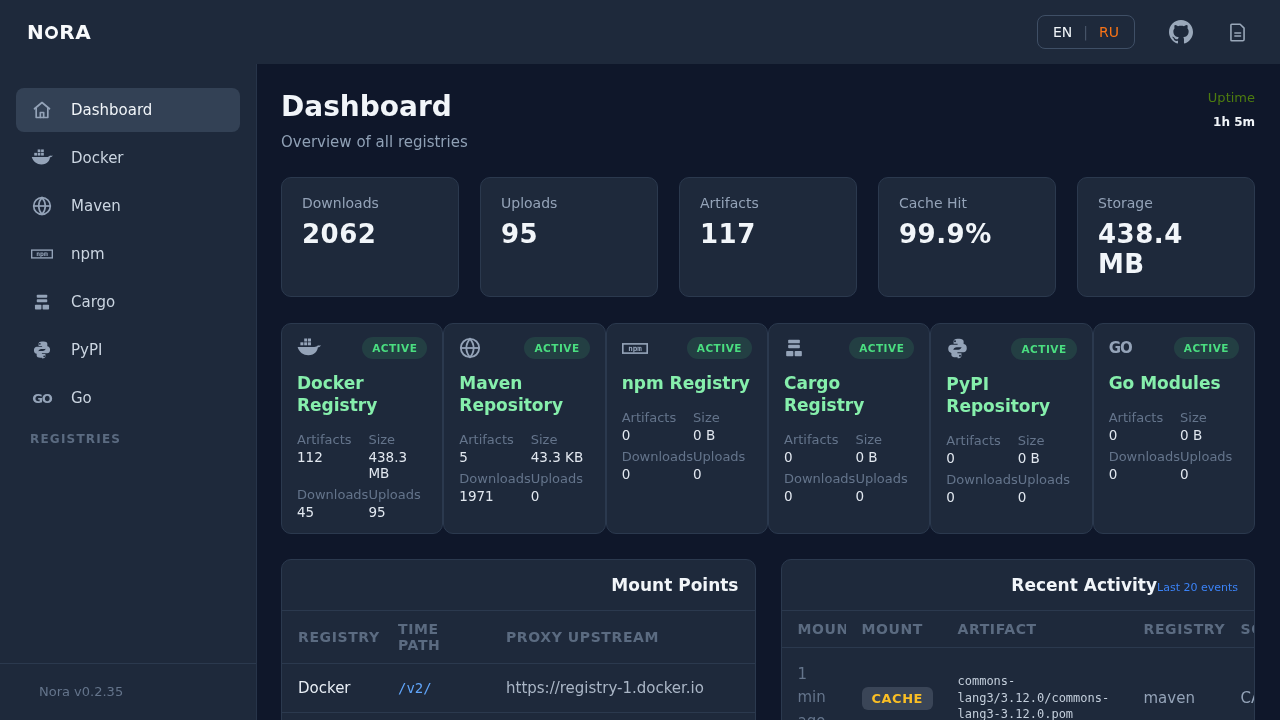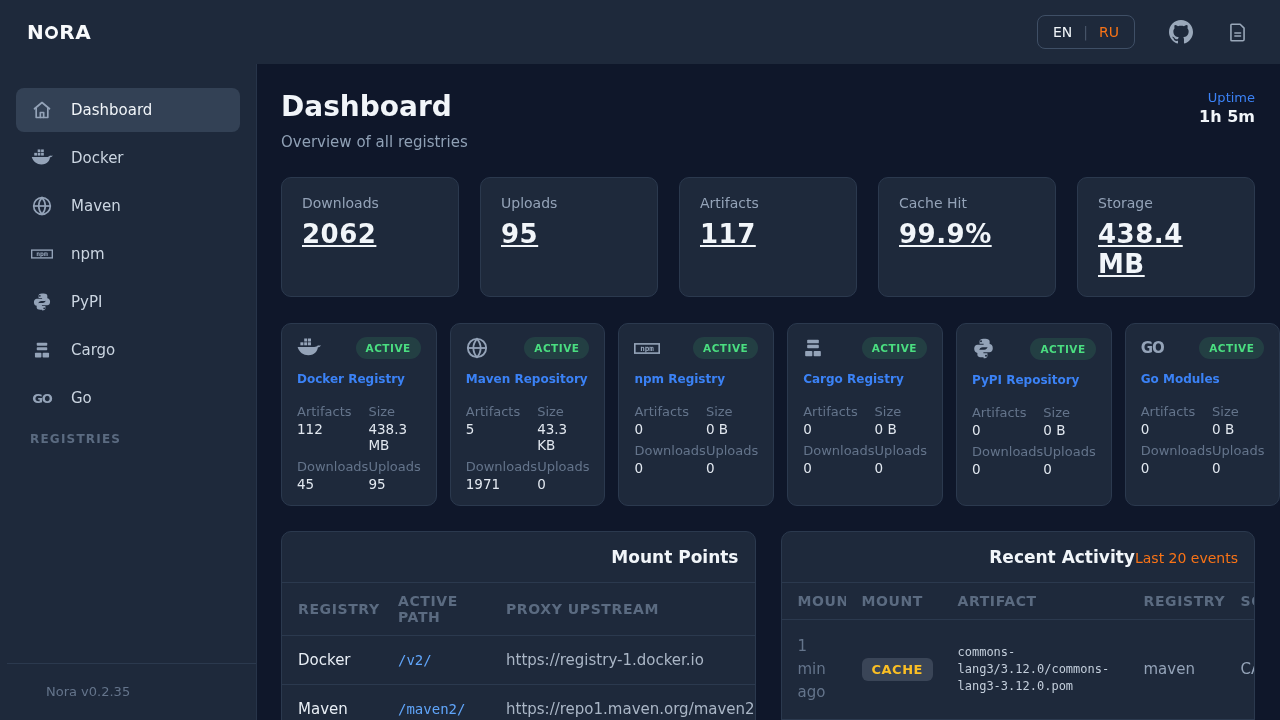--- a/index.html
+++ b/index.html
@@ -35,59 +35,59 @@
     padding:24px 16px 0; position:relative;
   }
   .nav-item {
     display:flex; align-items:center; gap:17px;
     height:44px; padding:0 14px; margin-bottom:4px;
     border-radius:8px; font-size:15px; color:#cbd5e1; cursor:pointer;
   }
   .nav-item.active { background:#334155; color:#f1f5f9; }
   .nav-icon { width:24px; display:inline-flex; justify-content:center; color:#94a3b8; }
   .section-label { margin-top:12px; padding-left:14px; font-size:12px; font-weight:bold; letter-spacing:1.2px; color:#5b6b81; }
-  .sidebar-footer { position:absolute; left:7px; right:0; bottom:0; border-top:1px solid #2b394e; padding:17px 39px 20px; }
+  .sidebar-footer { position:absolute; left:0; right:0; bottom:0; border-top:1px solid #2b394e; padding:17px 39px 20px; }
   .version { font-size:13px; color:#64748b; }
   .go-glyph { font-weight:800; font-size:13px; letter-spacing:-1px; color:#94a3b8; }
 
   
   .main { padding:26px 25px 0 24px; overflow:hidden; }
   .page-head { display:flex; justify-content:space-between; align-items:flex-start; }
   .page-title { font-size:28px; font-weight:bold; color:#f1f5f9; }
   .page-subtitle { margin-top:10px; font-size:15px; color:#8fa0b5; }
   .uptime { text-align:right; }
-  .uptime-label { font-size:13px; color:#3b82f6; }
-  .uptime-value { margin-top:2px; font-size:16px; font-weight:bold; color:#f1f5f9; }
+  .uptime-label { font-size:13px; color:#4d7c0f; }
+  .uptime-value { margin-top:10px; font-size:12px; font-weight:bold; color:#f1f5f9; }
 
   .card { background:#1e293b; border:1px solid #2b394e; border-radius:10px; }
 
   .stats-row { display:grid; grid-template-columns:repeat(5,1fr); gap:21px; margin-top:26px; }
   .stat-card { padding:17px 20px; }
   .stat-label { font-size:14px; color:#94a3b8; }
-  .stat-value { margin-top:8px; font-size:26px; font-weight:bold; color:#f1f5f9; letter-spacing:.5px;text-decoration:underline; }
-
-  .reg-row { display:grid; grid-template-columns:repeat(6,1fr); gap:13px; margin-top:26px; }
+  .stat-value { margin-top:8px; font-size:26px; font-weight:bold; color:#f1f5f9; letter-spacing:.5px; }
+
+  .reg-row { display:grid; grid-template-columns:repeat(6,1fr); margin-top:26px; }
   .reg-card { padding:13px 15px; cursor:pointer; }
   .reg-top { display:flex; justify-content:space-between; align-items:center; }
   .reg-icon { color:#94a3b8; display:inline-flex; }
   .badge-active {
     font-size:10.5px; font-weight:bold; letter-spacing:.5px;
     color:#4ade80; background:rgba(74,222,128,.12);
     border-radius:999px; padding:5px 10px;
   }
-  .reg-name { margin-top:13px; font-size:12px; font-weight:bold; color:#3b82f6; line-height:1.3; }
+  .reg-name { margin-top:13px; font-size:17px; font-weight:bold; color:#86efac; line-height:1.3; }
   .reg-stats { display:grid; grid-template-columns:1fr 1fr; margin-top:10px; }
   .rs-label { font-size:13px; color:#64748b; white-space:nowrap; overflow:visible; margin-top:6px; }
   .rs-value { font-size:13.5px; color:#e2e8f0; margin-top:2px; }
 
   .panels { display:grid; grid-template-columns:1fr 1fr; gap:25px; margin-top:25px; }
   .panel { overflow:hidden; }
   .panel-head { display:flex; justify-content:flex-end; align-items:baseline; padding:15px 16px; border-bottom:1px solid #2b394e; }
   .panel-title { font-size:17px; font-weight:bold; color:#f1f5f9; }
-  .panel-sub { font-size:14px; color:#f97316; }
+  .panel-sub { font-size:11px; color:#3b82f6; }
 
   table { border-collapse:collapse; table-layout:fixed; }
   th {
     text-align:left; font-size:14px; font-weight:bold; letter-spacing:.6px;
     color:#5b6b81; padding:10px 8px 10px 16px; border-bottom:1px solid #2b394e;
     overflow:hidden; white-space:normal;
   }
   td { padding:15px 8px 15px 16px; border-bottom:1px solid #2b394e; vertical-align:middle; }
 
   .mount-table { width:100%; }
@@ -174,39 +174,39 @@
       <span class="nav-icon">
         <svg width="22" height="10" viewBox="0 0 24 10">
             <rect x="0.75" y="0.75" width="22.5" height="8.5" fill="none" stroke="currentColor" stroke-width="1.5"></rect>
             <text x="12" y="7.4" text-anchor="middle" font-size="7" font-weight="bold" font-family="monospace" fill="currentColor">npm</text>
           </svg>
       </span>
       <span>npm</span>
     </div>
     <div class="nav-item">
       <span class="nav-icon">
+        <svg width="18" height="17" viewBox="0 0 24 22" fill="currentColor">
+            <rect x="5" y="0.5" width="14" height="4.2" rx="1"></rect>
+            <rect x="5" y="6.6" width="14" height="4.2" rx="1"></rect>
+            <rect x="2.6" y="14" width="8.6" height="6.4" rx="1"></rect>
+            <rect x="12.8" y="14" width="8.6" height="6.4" rx="1"></rect>
+          </svg>
+      </span>
+      <span>Cargo</span>
+    </div>
+    <div class="nav-item">
+      <span class="nav-icon">
         <svg width="20" height="20" viewBox="0 0 24 24" fill="currentColor">
             <path d="M11.9 1.8c-2.4 0-4 .9-4 2.7v2.6h4.2v.9H5.8c-1.9 0-3.5 1.5-3.5 4.3s1.6 4.3 3.5 4.3h1.9v-2.6c0-2 1.6-3.3 3.6-3.3h4.1c1.7 0 3-1.3 3-3V4.5c0-1.8-2.1-2.7-4.3-2.7h-2.2z"></path>
             <path d="M12.1 22.2c2.4 0 4-.9 4-2.7v-2.6h-4.2V16h6.3c1.9 0 3.5-1.5 3.5-4.3s-1.6-4.3-3.5-4.3h-1.9V10c0 2-1.6 3.3-3.6 3.3h-4.1c-1.7 0-3 1.3-3 3v2.2c0 1.8 2.1 2.7 4.3 2.7h2.2z"></path>
             <circle cx="9.4" cy="4.5" r="1.05" fill="#1e293b"></circle>
             <circle cx="14.6" cy="19.5" r="1.05" fill="#1e293b"></circle>
           </svg>
       </span>
       <span>PyPI</span>
-    </div>
-    <div class="nav-item">
-      <span class="nav-icon">
-        <svg width="18" height="17" viewBox="0 0 24 22" fill="currentColor">
-            <rect x="5" y="0.5" width="14" height="4.2" rx="1"></rect>
-            <rect x="5" y="6.6" width="14" height="4.2" rx="1"></rect>
-            <rect x="2.6" y="14" width="8.6" height="6.4" rx="1"></rect>
-            <rect x="12.8" y="14" width="8.6" height="6.4" rx="1"></rect>
-          </svg>
-      </span>
-      <span>Cargo</span>
     </div>
     <div class="nav-item">
       <span class="nav-icon">
           <span class="go-glyph">GO</span>
         </span>
       <span>Go</span>
     </div>
     <div class="section-label">REGISTRIES</div>
     <div class="sidebar-footer">
       <span class="version">Nora v0.2.35</span>
@@ -404,21 +404,21 @@
         </div>
         <table class="mount-table">
           <colgroup>
               <col style="width:100px">
               <col style="width:108px">
               <col>
             </colgroup>
           <thead>
             <tr>
               <th>REGISTRY</th>
-              <th>ACTIVE PATH</th>
+              <th>TIME PATH</th>
               <th>PROXY UPSTREAM</th>
             </tr>
           </thead>
           <tbody>
             <tr>
               <td class="mt-registry">Docker</td>
               <td class="mt-path">/v2/</td>
               <td class="mt-upstream">https://registry-1.docker.io</td>
             </tr>
             <tr>

